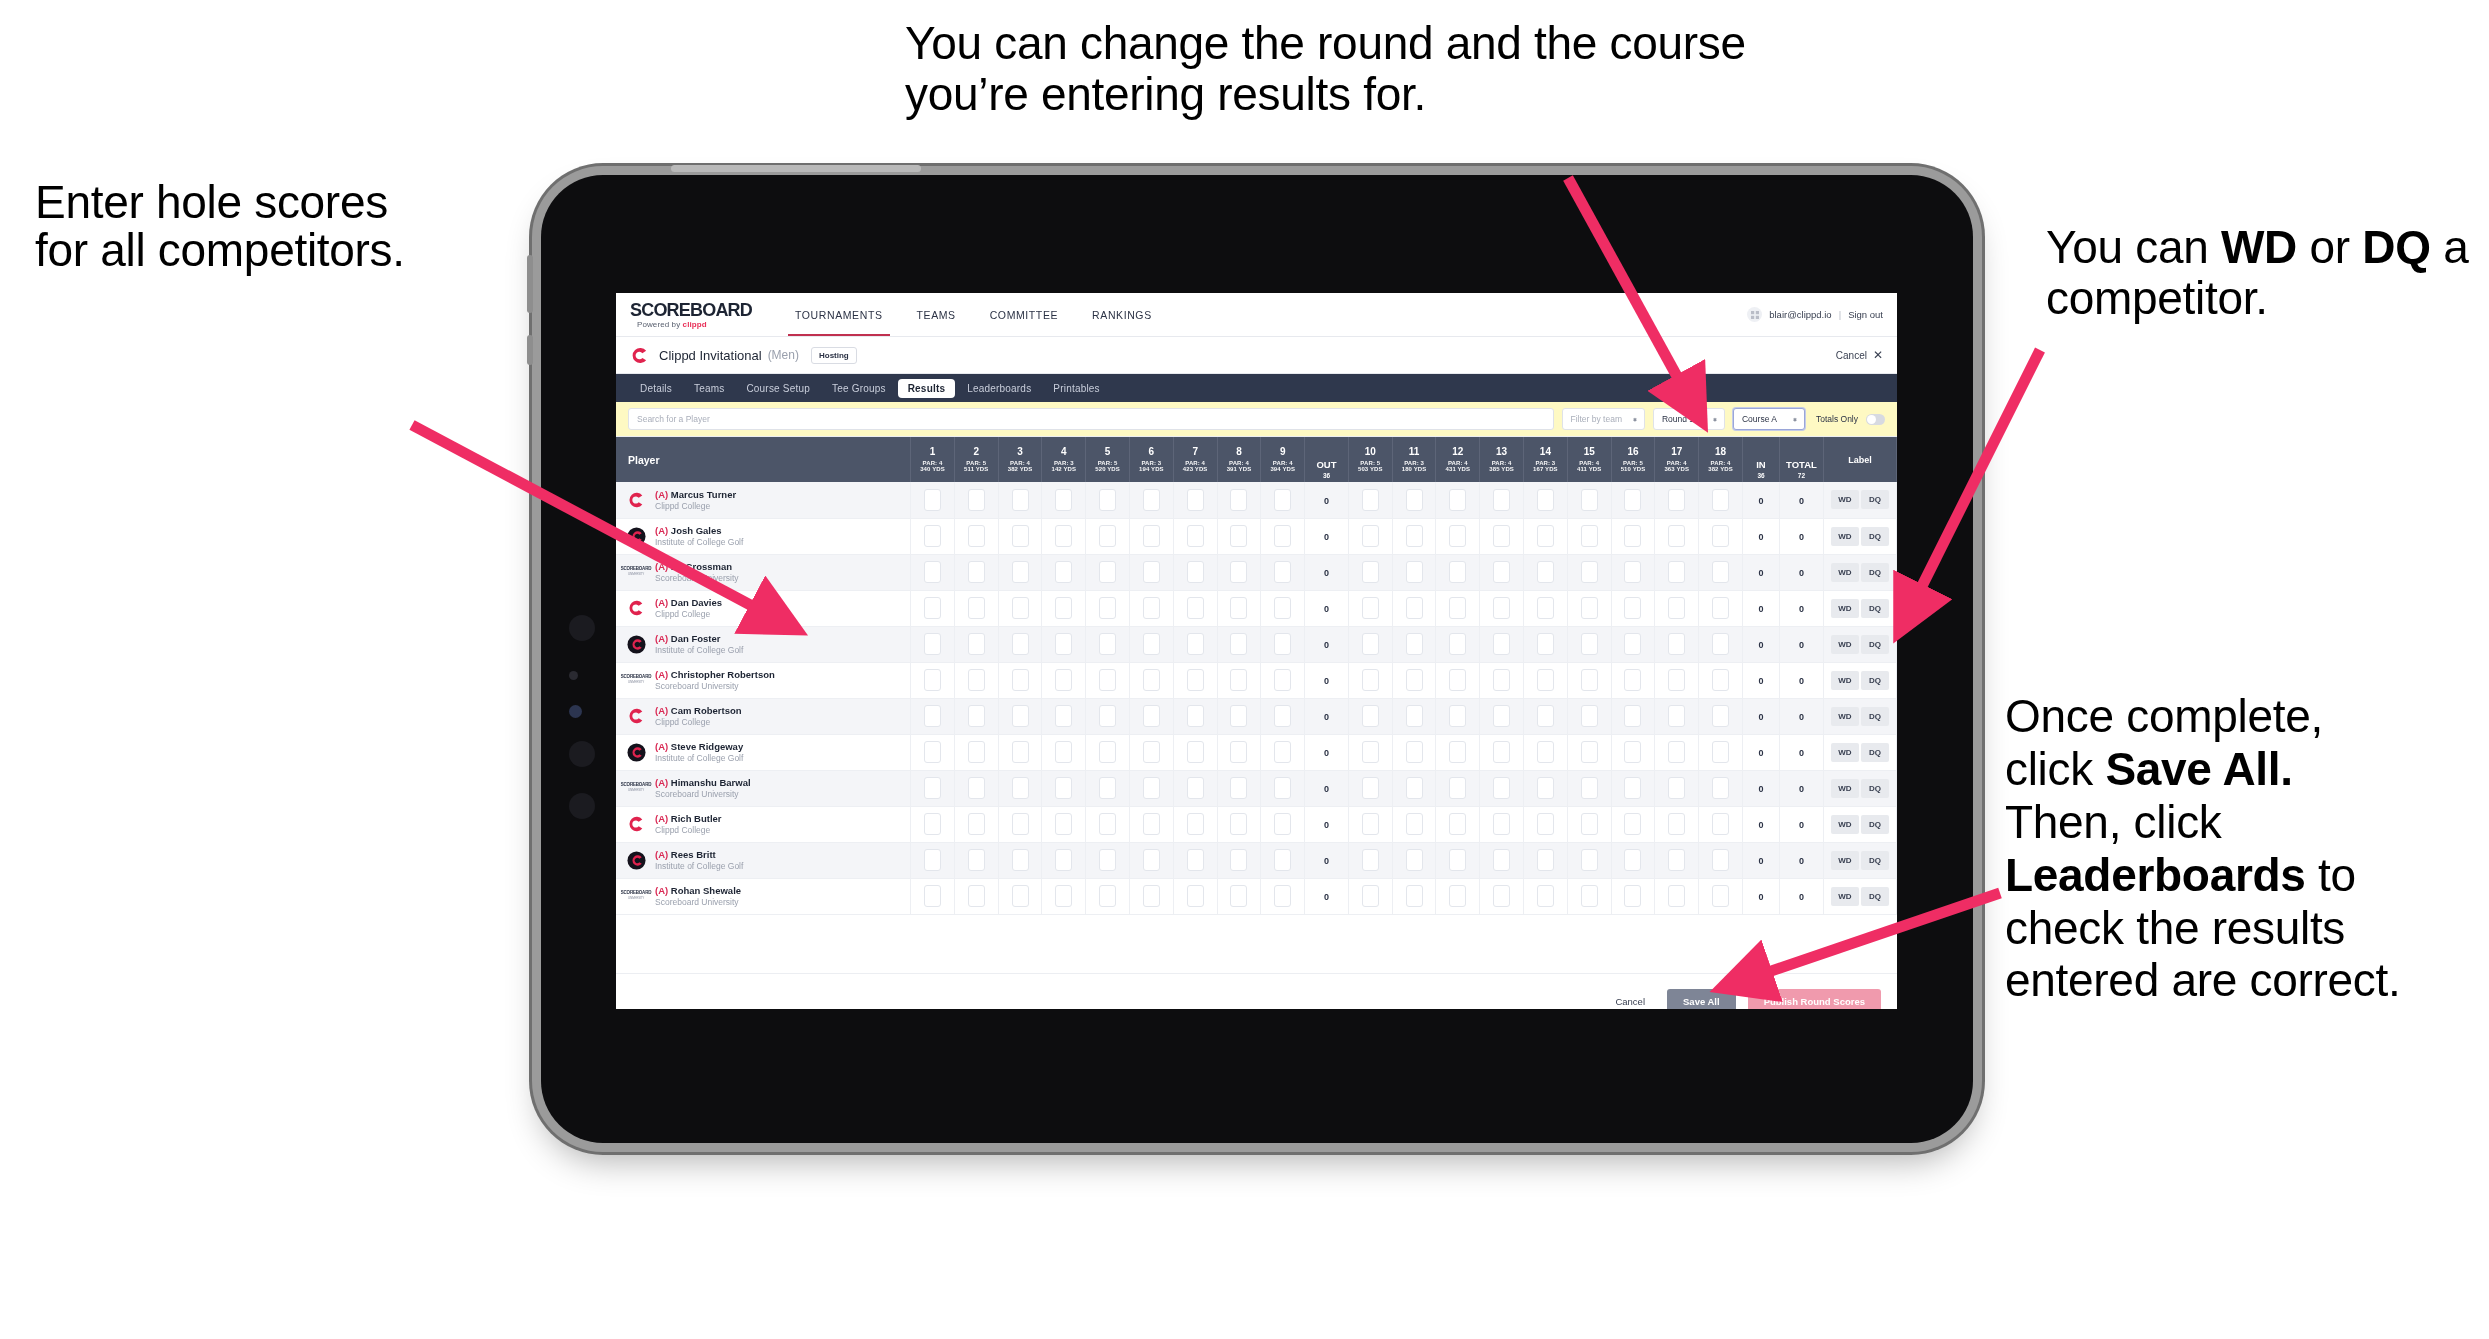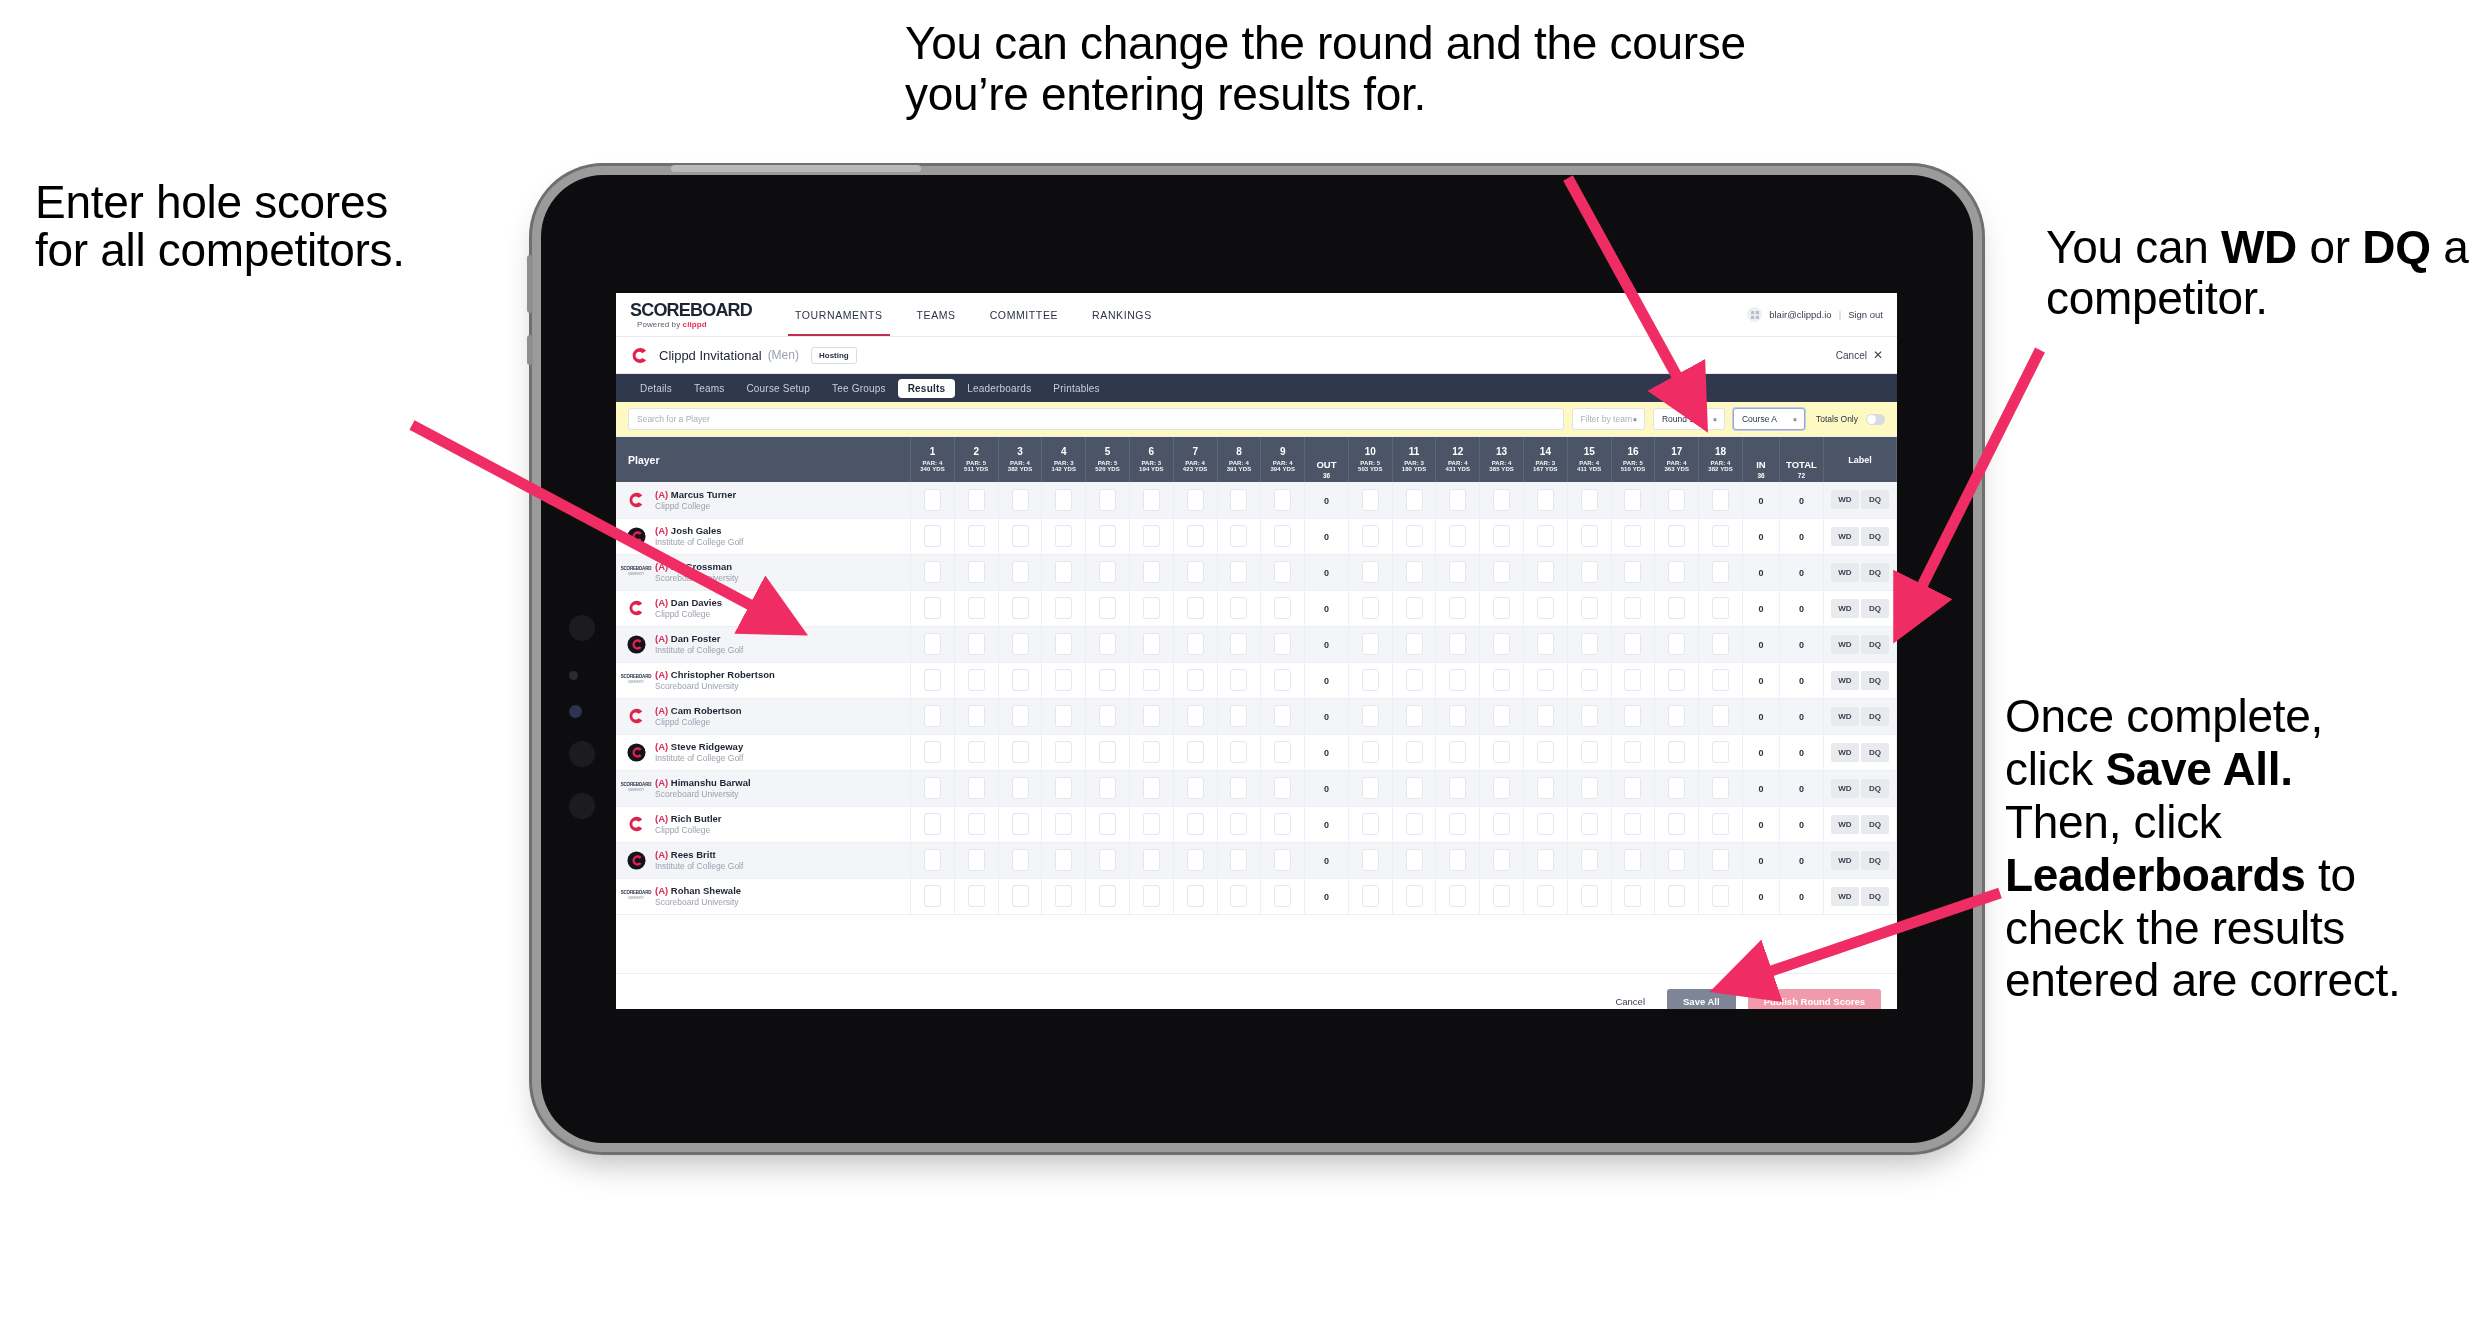--- a/index.html
+++ b/index.html
@@ -109,21 +109,21 @@
   .filters{
     height:34px;background:#fef9c3;display:flex;align-items:center;padding:0 12px;gap:8px;
     border-bottom:1px solid #eceef2;
   }
   .search-box{
     flex:1;height:20px;border:1px solid #dfe2e8;border-radius:3px;display:flex;align-items:center;padding:0 8px;
     font-size:8.5px;color:#a9aeba;background:#fff;
   }
   .sel{
     height:20px;border:1px solid #dfe2e8;border-radius:3px;display:flex;align-items:center;
-    padding:0 6px 0 8px;font-size:8.5px;color:#2b3245;background:#fff;min-width:56px;
+    padding:0 6px 0 8px;font-size:8.5px;color:#2b3245;background:#fff;gap:10px;min-width:56px;
     justify-content:space-between;
   }
   .sel.placeholder{color:#a9aeba;}
   .sel.focused{border:1px solid #9aa6d8;box-shadow:0 0 0 1px #c3cbe8;}
   .spin{display:flex;flex-direction:column;gap:1px;line-height:0;}
   .spin i{font-style:normal;font-size:6px;color:#8d93a1;}
   .tot-label{font-size:8.5px;color:#2b3245;margin-left:3px;}
   .toggle{width:19px;height:11px;border-radius:6px;background:#d7dae1;position:relative;}
   .toggle::after{content:"";position:absolute;left:1px;top:1px;width:9px;height:9px;border-radius:50%;background:#fff;}
 

